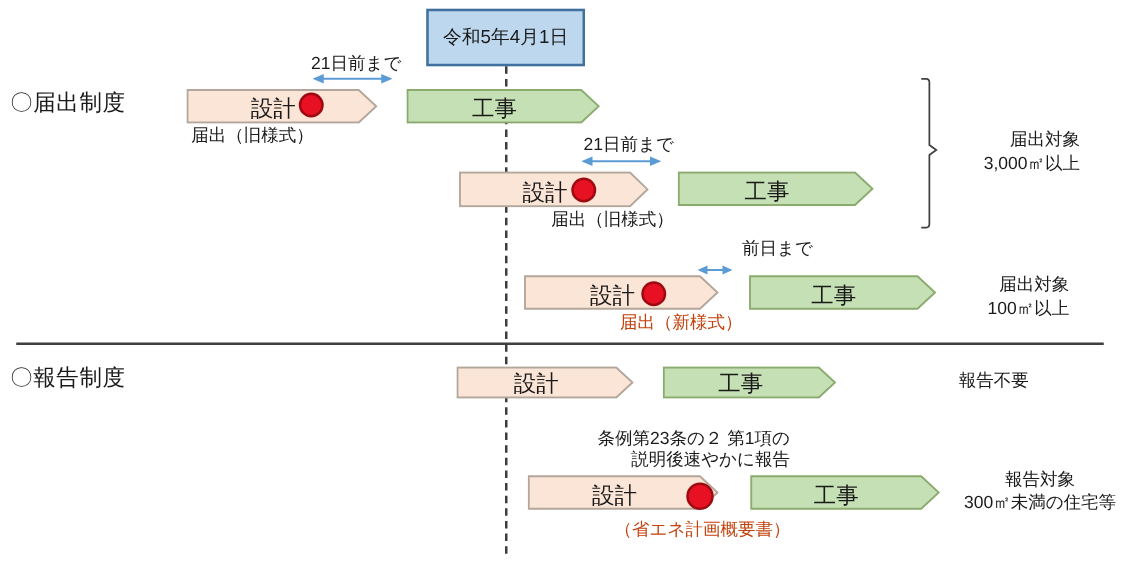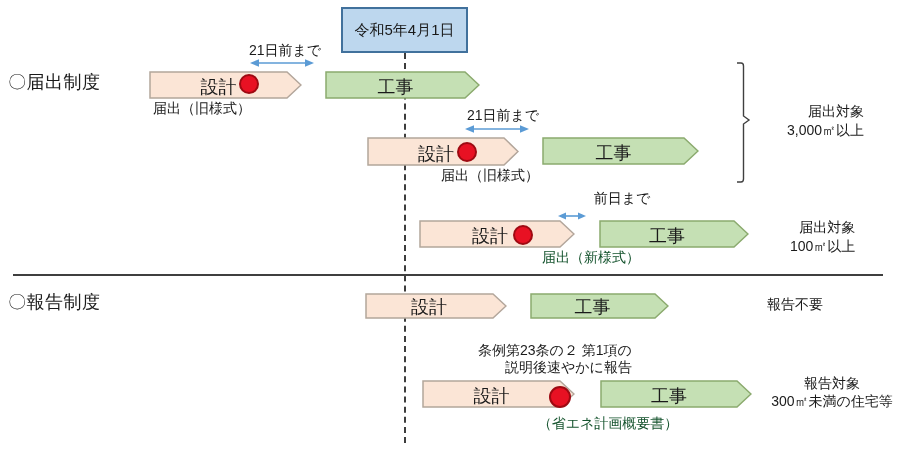--- a/index.html
+++ b/index.html
@@ -28,21 +28,21 @@
   }
   .pink polygon{fill:#FBE5D6;stroke:#B3A69B;stroke-width:1.5;}
   .green polygon{fill:#C5E0B4;stroke:#8BAA6E;stroke-width:1.5;}
   
   .marker{border-radius:50%;background:#E81123;border:2px solid #9E0A12;box-sizing:border-box;z-index:3;}
   
   .measure line{stroke:#5B9BD5;stroke-width:1.6;}
   .measure polygon{fill:#5B9BD5;}
   .small-text{font-size:14px;line-height:17px;white-space:nowrap;text-align:right;}
   .center{text-align:center;}
-  .red-text{color:#14532d;margin-left:46px;}
+  .red-text{color:#c2410c;}
   .cap-line{display:block;}
   #bracket path{fill:none;stroke:#404040;stroke-width:1.4;}
 </style>
 </head>
 <body>
 
 <div id="stage">
 
   <div id="date-box" class="abs">
     <span>令和5年4月1日</span>

